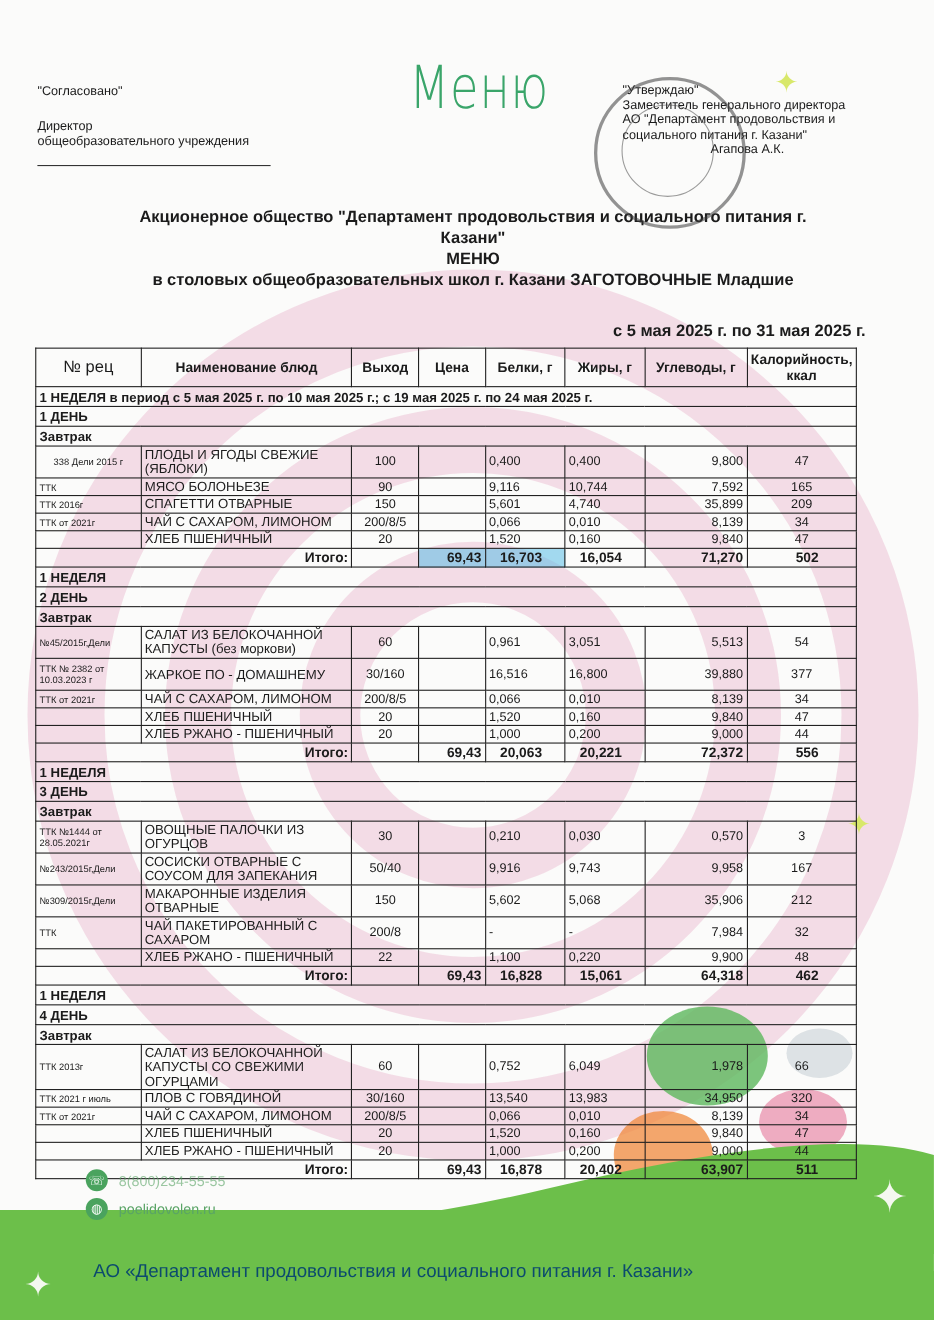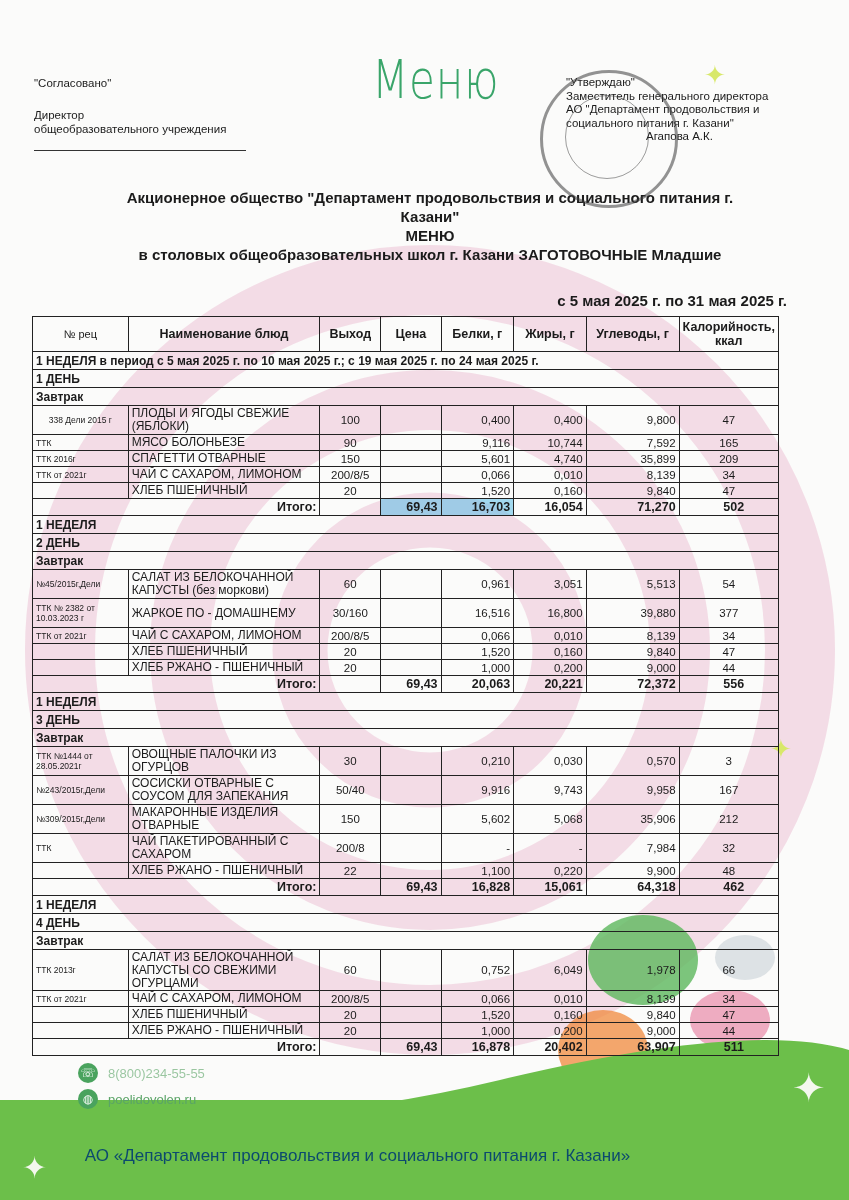--- a/index.html
+++ b/index.html
@@ -18,21 +18,21 @@
   .star { position: absolute; color: #d8e86a; font-size: 26px; z-index: 1; }
   .heading { position: absolute; left: 60px; top: 188px; width: 740px; text-align: center; font-weight: bold; font-size: 15px; line-height: 19px; z-index: 2; }
   .period { position: absolute; right: 62px; top: 292px; font-weight: bold; font-size: 15px; z-index: 2; }
   table.menu { position: absolute; left: 32px; top: 316px; width: 747px; border-collapse: collapse; z-index: 2; font-size: 11.5px; }
   table.menu td, table.menu th { border: 1px solid #222; padding: 0 3px; vertical-align: middle; }
   table.menu th { font-weight: bold; font-size: 12.5px; text-align: center; height: 34px; line-height: 14px; }
   .c-rec { width: 96px; font-size: 8.5px; line-height: 10px; }
   .c-name { width: 210px; font-size: 12px; line-height: 13px; }
   .c-out { width: 48px; text-align: center; }
   .c-price { width: 48px; text-align: right; }
-  .c-num { width: 62px; text-align: right; }
+  .c-num { width: 62px; text-align: left; }
   .c-carb { width: 84px; text-align: right; }
   .c-kcal { text-align: center; margin-top: 43px; }
   tr.section td { font-weight: bold; font-size: 12px; height: 17px; }
   tr.item td { height: 15px; }
   tr.item.tall td { height: 28px; }
   tr.item.xtall td { height: 40px; }
   tr.total td { font-weight: bold; font-size: 12.5px; height: 16px; padding-left: 13px; }
   tr.total td.lbl { text-align: right; }
   .hl { background: rgba(90,190,230,0.55); }
   .footer-band { position: absolute; left: 0; top: 1100px; width: 849px; height: 100px; background: #6cbf4a; z-index: 1; }
@@ -80,21 +80,21 @@
   <div>Акционерное общество "Департамент продовольствия и социального питания г.</div>
   <div>Казани"</div>
   <div>МЕНЮ</div>
   <div>в столовых общеобразовательных школ г. Казани ЗАГОТОВОЧНЫЕ Младшие</div>
 </div>
 <div class="period">с 5 мая 2025 г. по 31 мая 2025 г.</div>
 
 <table class="menu">
   <thead>
     <tr>
-      <th class="c-rec" style="font-weight:normal;font-size:11px">№ рец</th>
+      <th class="c-rec" style="font-weight:normal;font-size:15px">№ рец</th>
       <th class="c-name">Наименование блюд</th>
       <th class="c-out">Выход</th>
       <th class="c-price" style="text-align:center">Цена</th>
       <th class="c-num">Белки, г</th>
       <th class="c-num">Жиры, г</th>
       <th class="c-carb">Углеводы, г</th>
       <th class="c-kcal">Калорийность, ккал</th>
     </tr>
   </thead>
   <tbody>
@@ -317,20 +317,30 @@
       </tr>
     <tr class="item xtall">
       <td class="c-rec">ТТК 2013г</td>
       <td class="c-name">САЛАТ ИЗ БЕЛОКОЧАННОЙ КАПУСТЫ СО СВЕЖИМИ ОГУРЦАМИ</td>
       <td class="c-out">60</td>
       <td class="c-price"></td>
       <td class="c-num">0,752</td>
       <td class="c-num">6,049</td>
       <td class="c-carb">1,978</td>
       <td class="c-kcal">66</td>
+    </tr>
+    <tr class="item">
+      <td class="c-rec">ТТК 2021 г июль</td>
+      <td class="c-name">ПЛОВ С ГОВЯДИНОЙ</td>
+      <td class="c-out">30/160</td>
+      <td class="c-price"></td>
+      <td class="c-num">13,540</td>
+      <td class="c-num">13,983</td>
+      <td class="c-carb">34,950</td>
+      <td class="c-kcal">320</td>
     </tr>
     <tr class="item">
       <td class="c-rec">ТТК от 2021г</td>
       <td class="c-name">ЧАЙ  С САХАРОМ, ЛИМОНОМ</td>
       <td class="c-out">200/8/5</td>
       <td class="c-price"></td>
       <td class="c-num">0,066</td>
       <td class="c-num">0,010</td>
       <td class="c-carb">8,139</td>
       <td class="c-kcal">34</td>

